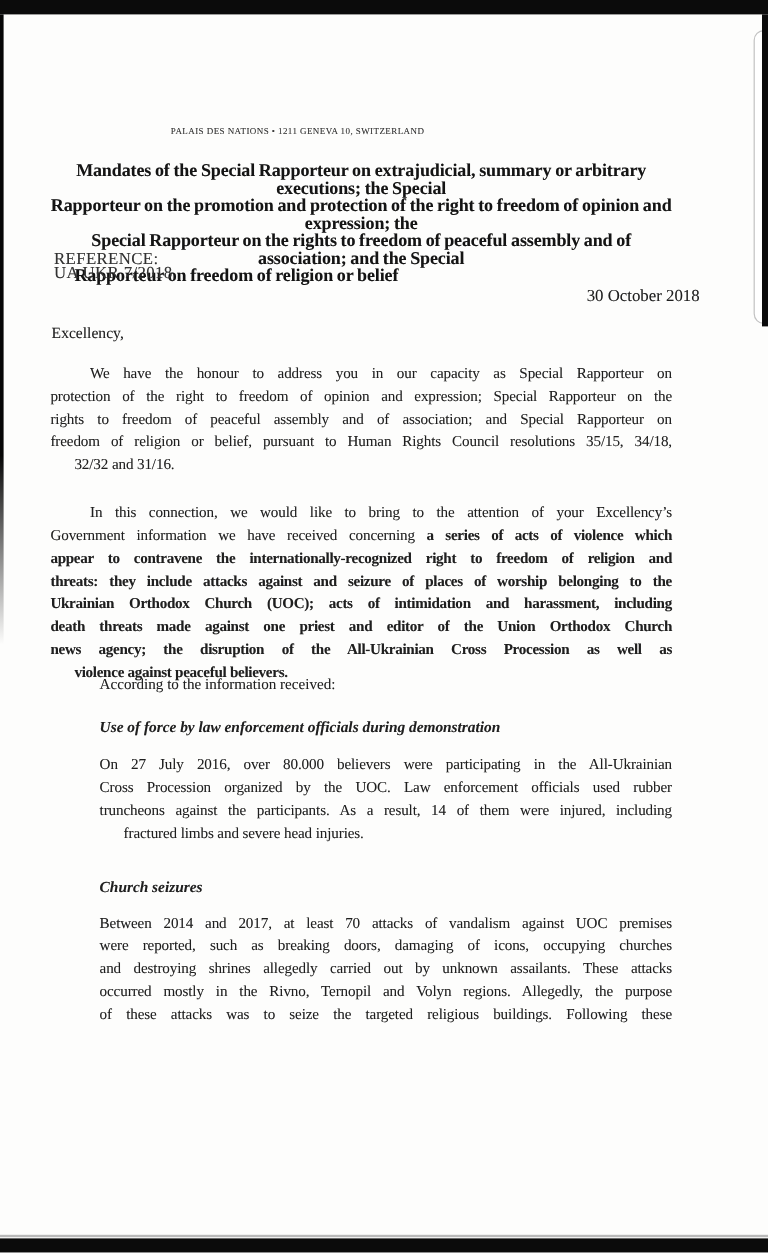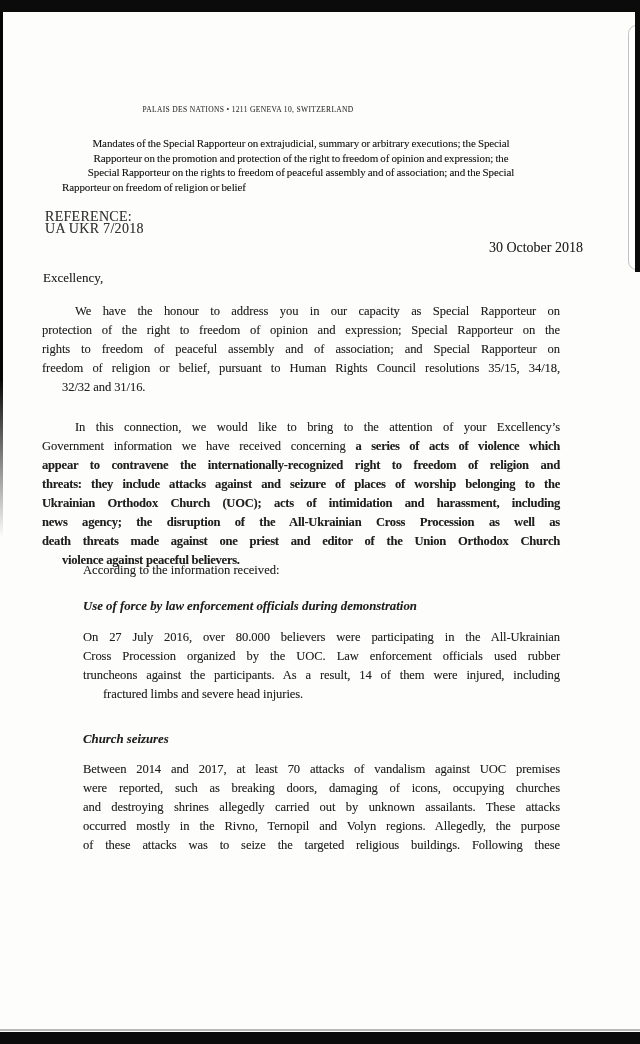--- a/index.html
+++ b/index.html
@@ -23,21 +23,21 @@
     box-sizing:border-box; background:#ffffff; border:1.5px solid #c2c2c2;
     border-radius:9px; z-index:5;
   }
 
   .letterhead {
     position:absolute; top:93px; left:48px; width:400px; text-align:center;
     font-size:7.5px; letter-spacing:0.35px; color:#3a3a3a;margin-top:12px;
   }
   .mandates {
     position:absolute; top:136px; left:42px; width:518px;
-    font-weight:normal; font-size:11px; line-height:14.5px;
+    font-weight:bold; font-size:15px; line-height:14.5px;
     letter-spacing:-0.2px; word-spacing:-0.5px; color:#141414;
   }
   .mandates .line { text-align:center; text-align-last:center; }
   .reference {
     position:absolute; top:211px; left:45px;
     font-size:14px; line-height:11.5px; letter-spacing:0.3px; color:#333333;
   }
   .date { position:absolute; top:240px; right:57px; font-size:14px; }
   .salutation { position:absolute; top:270px; left:43px; font-size:13px; }
 
@@ -88,22 +88,22 @@
         <div class="line">freedom of religion or belief, pursuant to Human Rights Council resolutions 35/15, 34/18,</div>
         <div class="line last">32/32 and 31/16.</div>
       </div>
 
     <div class="para indent" style="top:418px">
         <div class="line">In this connection, we would like to bring to the attention of your Excellency’s</div>
         <div class="line">Government information we have received concerning <b>a series of acts of violence which</b></div>
         <div class="line"><b>appear to contravene the internationally-recognized right to freedom of religion and</b></div>
         <div class="line"><b>threats: they include attacks against and seizure of places of worship belonging to the</b></div>
         <div class="line"><b>Ukrainian Orthodox Church (UOC); acts of intimidation and harassment, including</b></div>
+        <div class="line"><b>death threats made against one priest and editor of the Union Orthodox Church</b></div>
         <div class="line"><b>news agency; the disruption of the All-Ukrainian Cross Procession as well as</b></div>
-        <div class="line"><b>death threats made against one priest and editor of the Union Orthodox Church</b></div>
         <div class="line last"><b>violence against peaceful believers.</b></div>
       </div>
 
     <div class="according">According to the information received:</div>
 
     <div class="heading" style="top:599px">Use of force by law enforcement officials during demonstration</div>
 
     <div class="para sub" style="top:628px">
         <div class="line">On 27 July 2016, over 80.000 believers were participating in the All-Ukrainian</div>
         <div class="line">Cross Procession organized by the UOC. Law enforcement officials used rubber</div>

